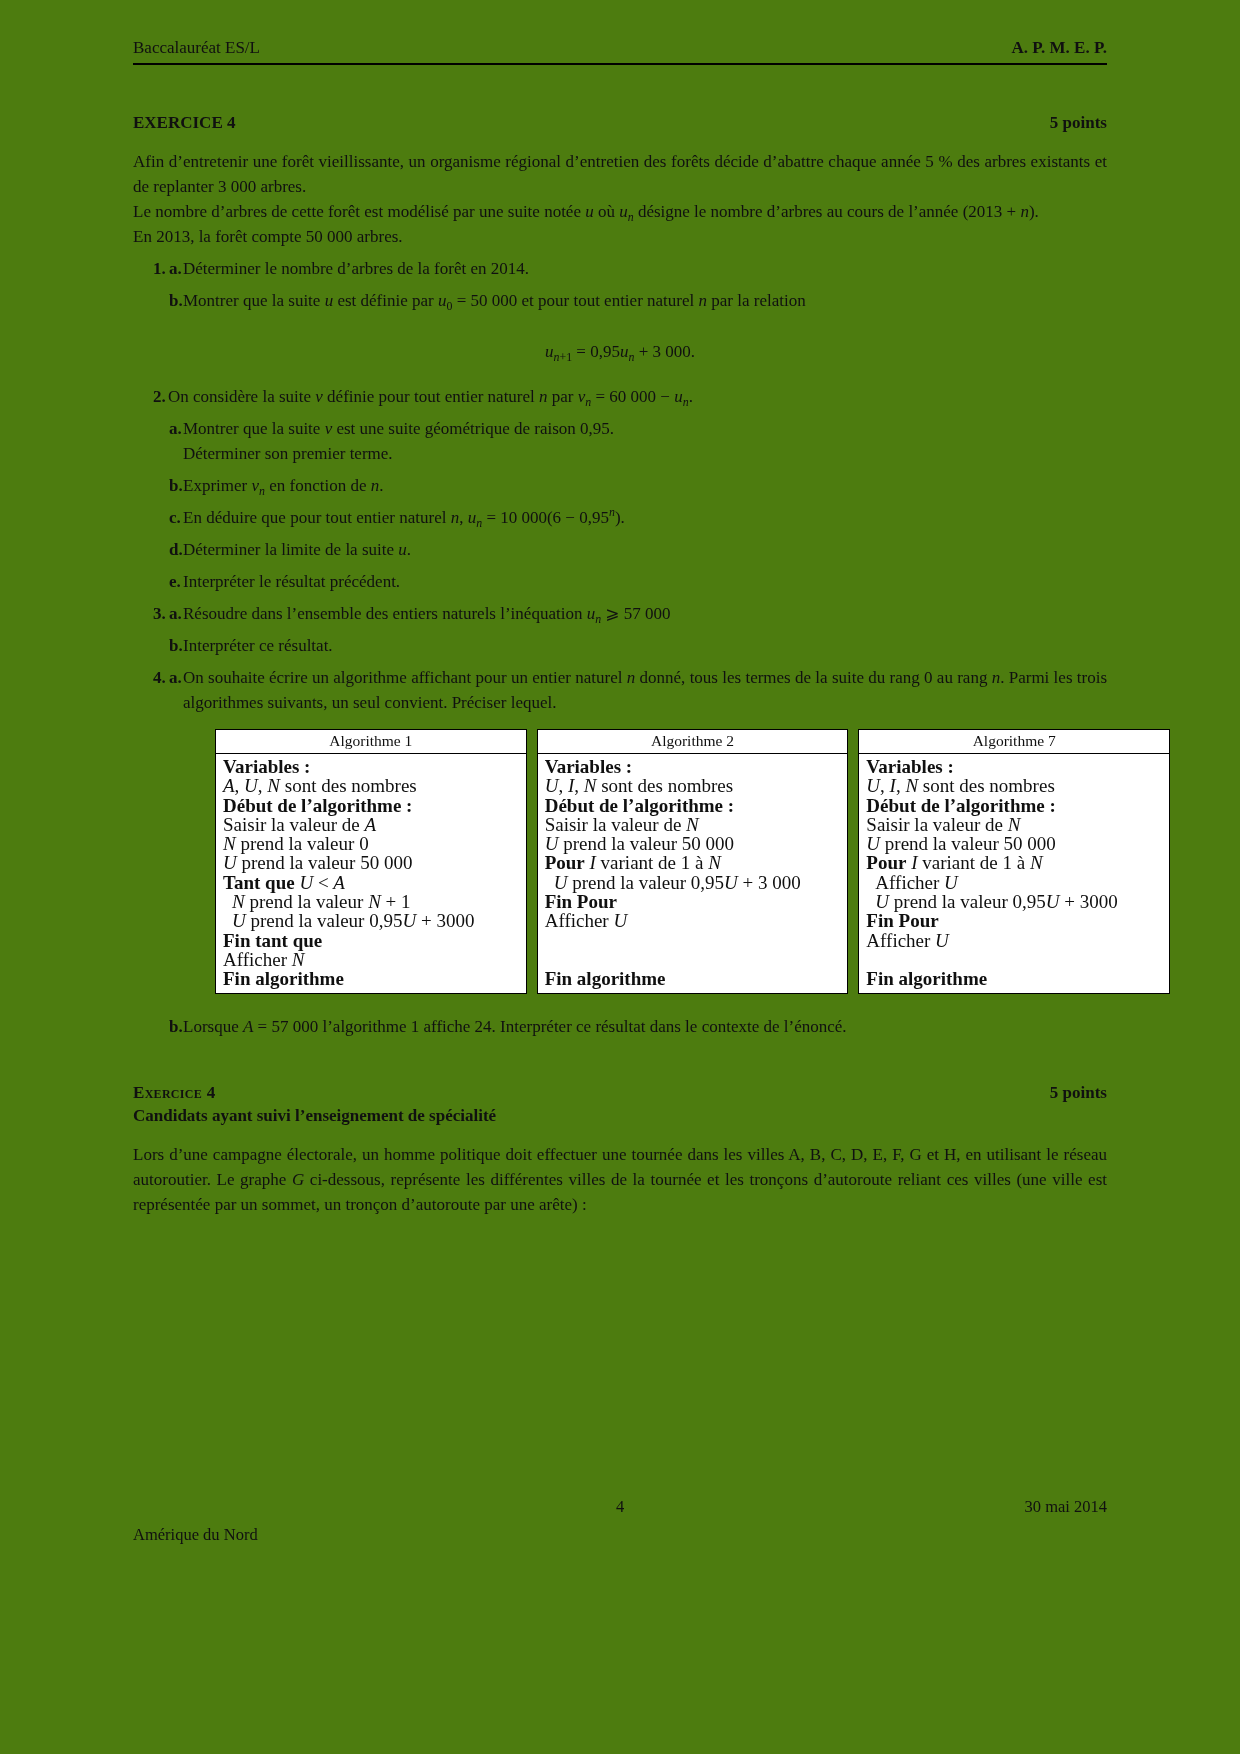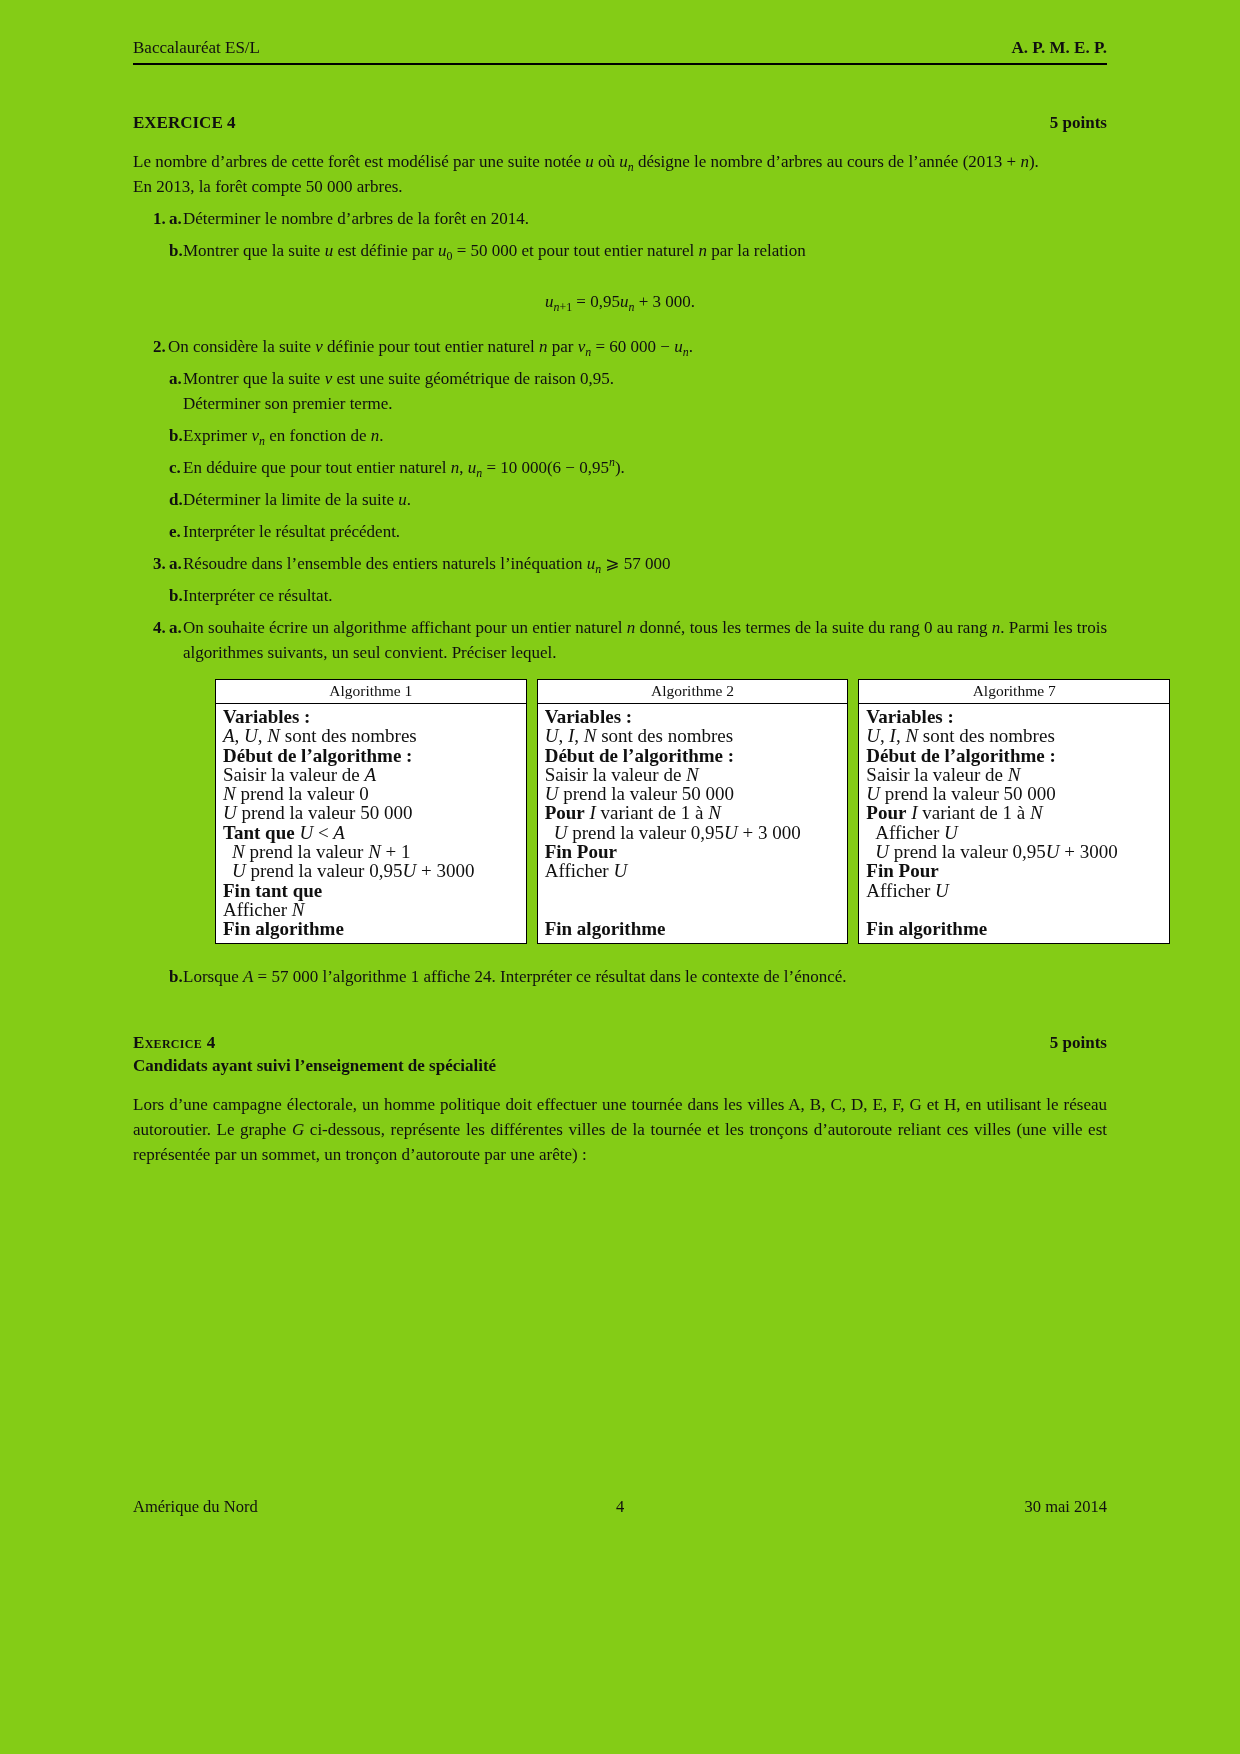--- a/index.html
+++ b/index.html
@@ -1,17 +1,17 @@
 <!DOCTYPE html>
 <html lang="fr"><head>
 <meta charset="utf-8">
 <style>
   html,body{margin:0;padding:0;background:#ffffff;}
   .page{
-    width:1240px;height:1754px;position:relative;background:#84cc16;
+    width:1240px;height:1754px;position:relative;background:#4d7c0f;
     font-family:"Liberation Serif","DejaVu Serif",serif;
     font-size:17px;color:#101010;overflow:hidden;
   }
   .content{padding:0 133px;}
   
   .doc-header{
     display:flex;justify-content:space-between;align-items:flex-end;
     padding-top:38px;padding-bottom:5px;border-bottom:2.5px solid #000;
   }
   .doc-header .right{font-weight:bold;}
@@ -43,41 +43,42 @@
   }
   .algo-body{padding:3px 6px 4px 7px;font-size:19px;line-height:19.3px;min-height:229px;}
   .aline{white-space:nowrap;}
   .aline.indent{padding-left:9px;}
   .q.after-tables{margin-top:20px;}
   
   .doc-footer{
     position:absolute;left:133px;right:133px;top:1496px;
     font-size:16.5px;line-height:22px;
   }
-  .doc-footer .fl{float:left;}
+  .doc-footer .fl{float:left;margin-top:28px;}
   .doc-footer .fr{float:right;}
   .doc-footer .fc{position:absolute;left:50%;transform:translateX(-50%);}
 </style>
 </head>
 <body>
 
 <div class="page">
   <div class="content">
 
     <div class="doc-header">
       <span class="left">Baccalauréat ES/L</span>
       <span class="right">A. P. M. E. P.</span>
     </div>
 
     <div class="ex-head">
       <span>EXERCICE 4</span>
       <span>5 points</span>
     </div>
 
     <div class="intro" id="intro1">
+        <div class="para">Afin d’entretenir une forêt vieillissante, un organisme régional d’entretien des forêts décide d’abattre chaque année 5&nbsp;% des arbres existants et de replanter 3&nbsp;000 arbres.</div>
         <div class="para">Le nombre d’arbres de cette forêt est modélisé par une suite notée <i>u</i> où <i>u</i><sub><i>n</i></sub> désigne le nombre d’arbres au cours de l’année (2013 + <i>n</i>).</div>
         <div class="para">En 2013, la forêt compte 50&nbsp;000 arbres.</div>
       </div>
 
     <div class="qlist" id="questions">
         <div class="q"><span class="n1">1.</span><span class="n2">a.</span><span>Déterminer le nombre d’arbres de la forêt en 2014.</span></div>
         <div class="q"><span class="n2">b.</span><span>Montrer que la suite <i>u</i> est définie par <i>u</i><sub>0</sub> = 50&nbsp;000 et pour tout entier naturel <i>n</i> par la relation</span></div>
         <div class="equation"><i>u</i><sub><i>n</i>+1</sub> = 0,95<i>u</i><sub><i>n</i></sub> + 3&nbsp;000.</div>
         <div class="q nosub"><span class="n1">2.</span><span>On considère la suite <i>v</i> définie pour tout entier naturel <i>n</i> par <i>v</i><sub><i>n</i></sub> = 60&nbsp;000 − <i>u</i><sub><i>n</i></sub>.</span></div>
         <div class="q"><span class="n2">a.</span><span>Montrer que la suite <i>v</i> est une suite géométrique de raison 0,95.</span></div>

